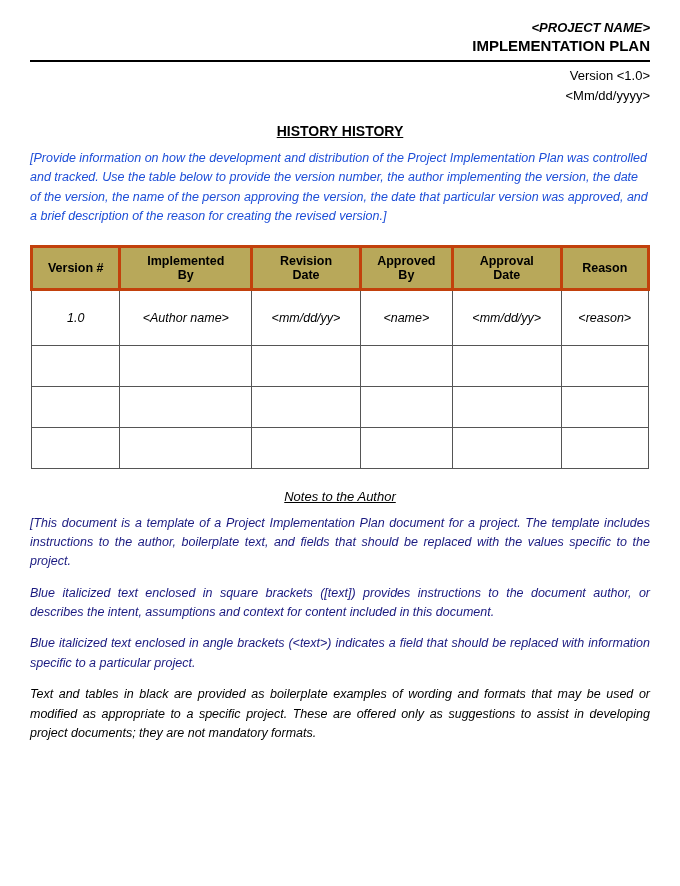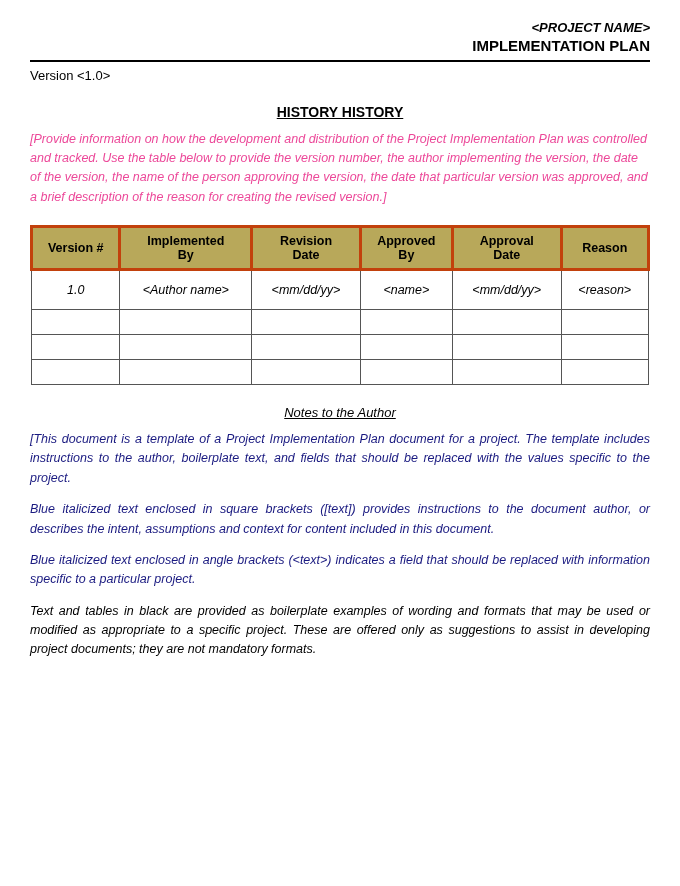--- a/index.html
+++ b/index.html
@@ -35,59 +35,60 @@
       margin-top: 2px;
     }
 
     .header-divider {
       border: none;
       border-top: 2px solid #000;
       margin: 6px 0 4px 0;
     }
 
     .version-info {
+      text-align: right;
       font-size: 13px;
       line-height: 1.5;
     }
 
     .section-title {
       text-align: center;
       font-weight: bold;
       font-size: 14px;
       margin: 18px 0 10px 0;
       text-decoration: underline;
     }
 
     .description-text {
       font-style: italic;
       font-size: 12.5px;
       line-height: 1.55;
       margin-bottom: 18px;
-      color: #ec4899;
+      color: #1d4ed8;
     }
 
     .version-table {
       width: 100%;
       border-collapse: collapse;
       margin-bottom: 20px;
       font-size: 12.5px;
     }
 
     .version-table th {
       background-color: #b8a85a;
       border: 3px solid #c2410c;
       padding: 6px 4px;
       text-align: center;
       font-weight: bold;
       vertical-align: middle;
     }
 
     .version-table td {
       border: 1px solid #555;
-      padding: 12px 6px;
+      padding: 20px 6px;
       text-align: center;
       vertical-align: middle;
       height: 24px;
     }
 
     .td-italic {
       font-style: italic;
     }
 
     .notes-title {
@@ -121,20 +122,21 @@
 
 <div class="header-section">
   <div class="project-name">&lt;PROJECT NAME&gt;</div>
   <div class="doc-title">IMPLEMENTATION PLAN</div>
 </div>
 
 <hr class="header-divider">
 
 <div class="version-info">
   <div>Version &lt;1.0&gt;</div>
+  <div>&lt;Mm/dd/yyyy&gt;</div>
 </div>
 
 <div class="section-title">HISTORY HISTORY</div>
 
 <div class="description-text">[Provide information on how the development and distribution of the Project Implementation Plan was controlled and tracked.  Use the table below to provide the version number, the author implementing the version, the date of the version, the name of the person approving the version, the date that particular version was approved, and a brief description of the reason for creating the revised version.]</div>
 
 <table class="version-table">
   <thead>
     <tr>
       <th>Version #</th>

